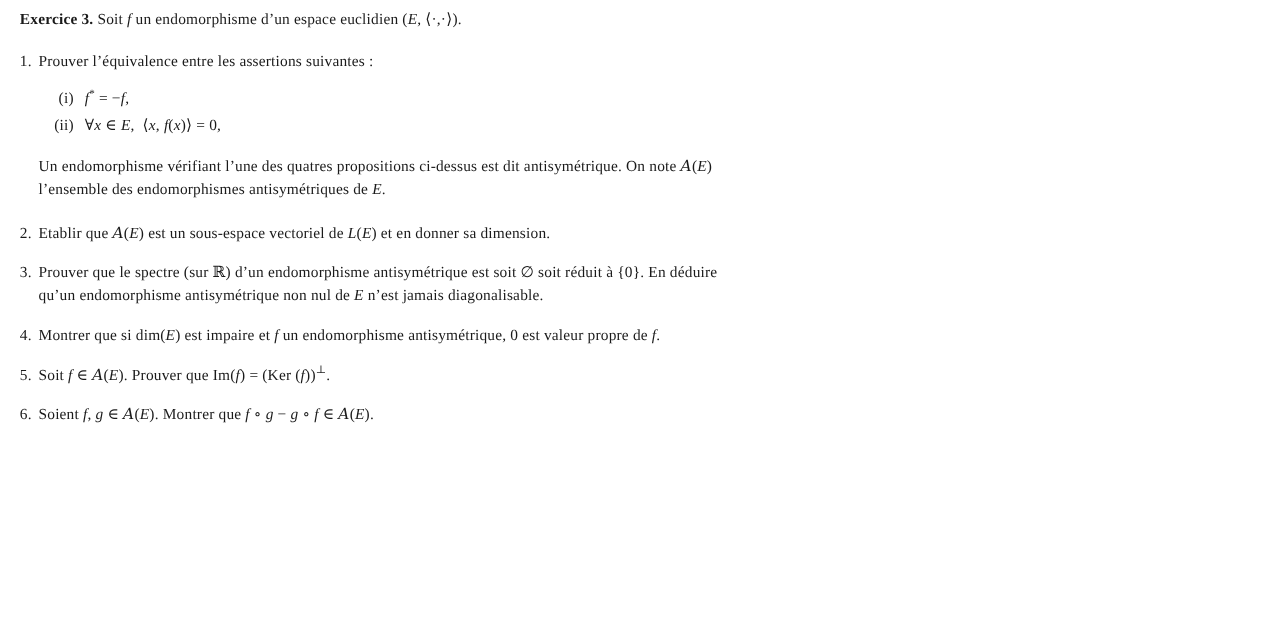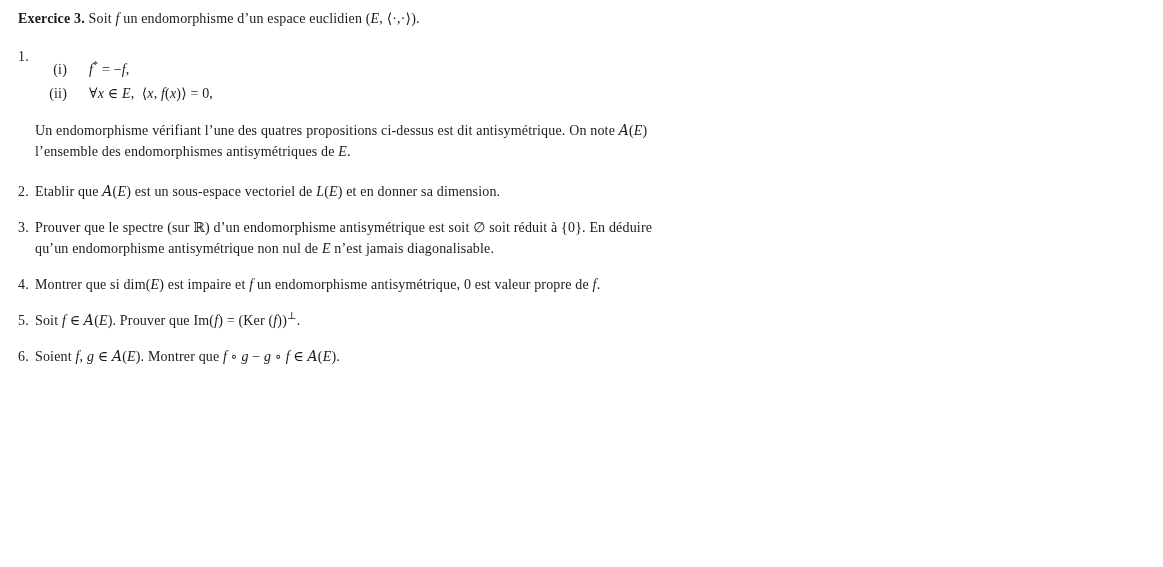--- a/index.html
+++ b/index.html
@@ -53,21 +53,20 @@
   }
   .sublabel {
     flex: none;
     width: 32px;
     text-align: right;
     margin-right: 10px;
   }
   .subcontent {
     flex: 1;
     min-width: 0;
-    margin-left: 12px;
   }
   .note {
     margin-top: 16px !important;
     margin-bottom: 4px !important;
   }
   i { font-style: italic; }
   .cal {
     font-style: italic;
     font-family: "DejaVu Serif", serif;
   }
@@ -81,20 +80,21 @@
 
 <div class="page">
 
   <p class="title">
     <b>Exercice 3.</b><span> Soit <i>f</i> un endomorphisme d’un espace euclidien (<i>E</i>, ⟨·,·⟩).</span>
   </p>
 
   <div class="item">
     <span class="num">1.</span>
     <div class="content">
+      <p>Prouver l’équivalence entre les assertions suivantes :</p>
       <div class="sublist">
         <div class="subitem">
           <span class="sublabel">(i)</span>
           <span class="subcontent"><i>f</i><sup>*</sup> = −<i>f</i>,</span>
         </div>
         <div class="subitem">
           <span class="sublabel">(ii)</span>
           <span class="subcontent">∀<i>x</i> ∈ <i>E</i>,&nbsp; ⟨<i>x</i>, <i>f</i>(<i>x</i>)⟩ = 0,</span>
         </div>
       </div>

